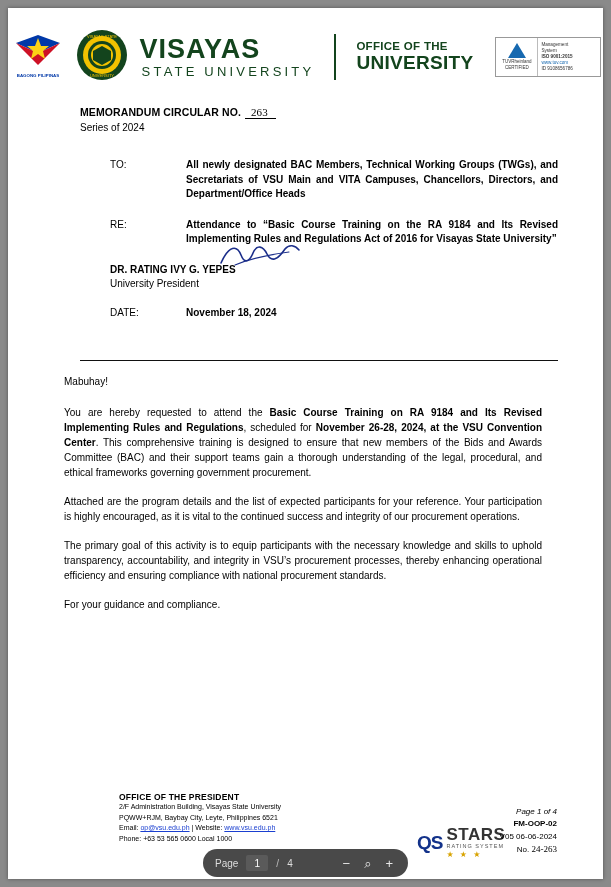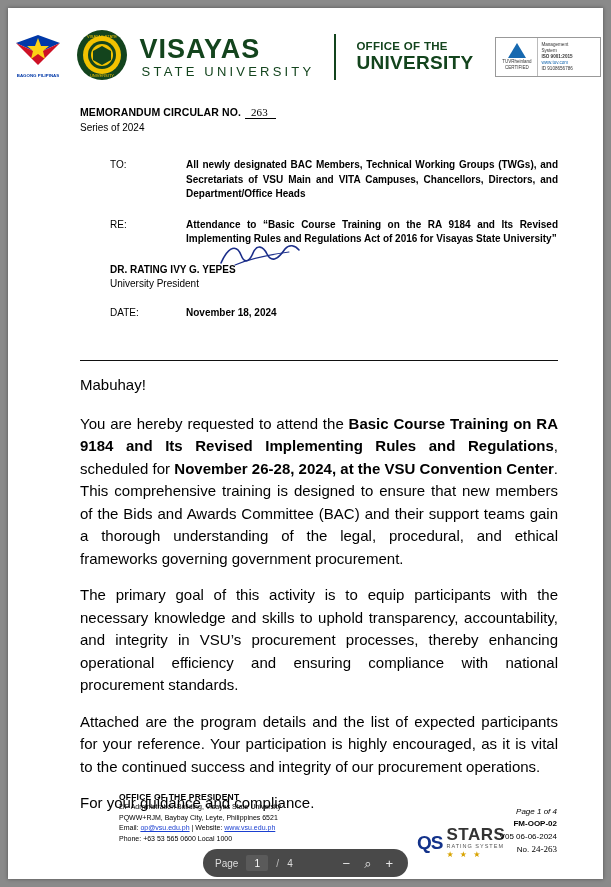--- a/index.html
+++ b/index.html
@@ -192,23 +192,23 @@
   .divider {
     position: absolute;
     left: 72px; top: 352px;
     width: 478px;
     border-top: 1px solid #111;
   }
 
   
   .body {
     position: absolute;
-    left: 72px; top: 366px;
+    left: 56px; top: 366px;
     width: 478px;
-    font-size: 15px;
+    font-size: 10px;
     color: #000;
   }
   .body p {
     margin: 0 0 14px 0;
     line-height: 1.5;
     text-align: justify;
   }
   .body p.greet { margin-bottom: 16px; }
   .b { font-weight: bold; }
 
@@ -415,22 +415,22 @@
       <div class="lbl">DATE:</div>
       <div class="val">November 18, 2024</div>
     </div>
   </div>
 
   <div class="divider"></div>
 
   <div class="body">
     <p class="greet">Mabuhay!</p>
     <p><span>You are hereby requested to attend the </span><span class="b">Basic Course Training on RA 9184 and Its Revised Implementing Rules and Regulations</span><span>, scheduled for </span><span class="b">November 26-28, 2024, at the VSU Convention Center</span><span>. This comprehensive training is designed to ensure that new members of the Bids and Awards Committee (BAC) and their support teams gain a thorough understanding of the legal, procedural, and ethical frameworks governing government procurement.</span></p>
+    <p>Attached are the program details and the list of expected participants for your reference. Your participation is highly encouraged, as it is vital to the continued success and integrity of our procurement operations.</p>
     <p>The primary goal of this activity is to equip participants with the necessary knowledge and skills to uphold transparency, accountability, and integrity in VSU’s procurement processes, thereby enhancing operational efficiency and ensuring compliance with national procurement standards.</p>
-    <p>Attached are the program details and the list of expected participants for your reference. Your participation is highly encouraged, as it is vital to the continued success and integrity of our procurement operations.</p>
     <p>For your guidance and compliance.</p>
   </div>
 
   <div class="footer">
     <div class="ftitle">OFFICE OF THE PRESIDENT</div>
     <div class="fline">2/F Administration Building, Visayas State University</div>
     <div class="fline">PQWW+RJM, Baybay City, Leyte, Philippines 6521</div>
     <div class="fline"><span>Email: </span><a href="#">op@vsu.edu.ph</a><span> | Website: </span><a href="#">www.vsu.edu.ph</a></div>
     <div class="fline">Phone: +63 53 565 0600 Local 1000</div>
   </div>

